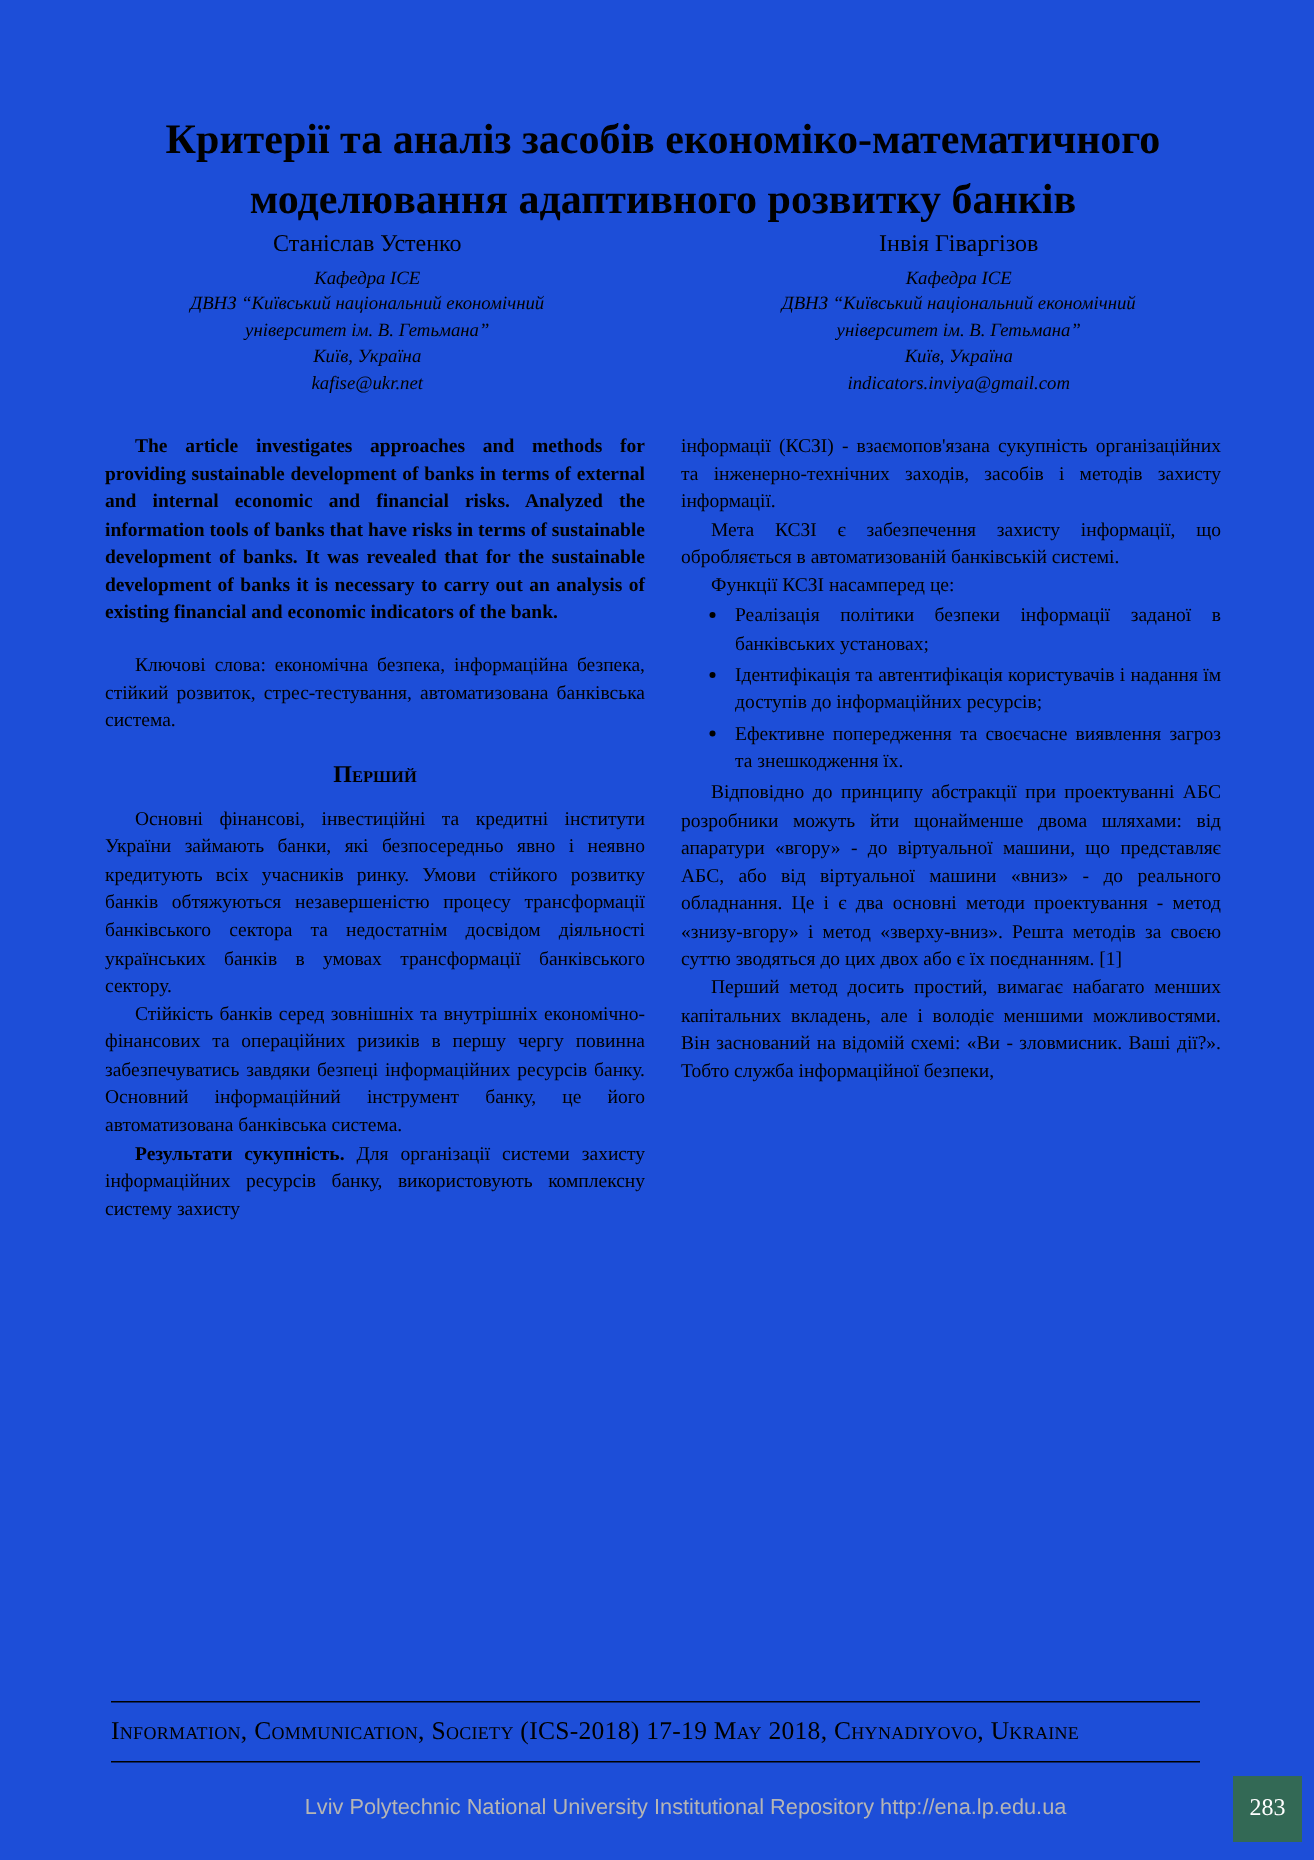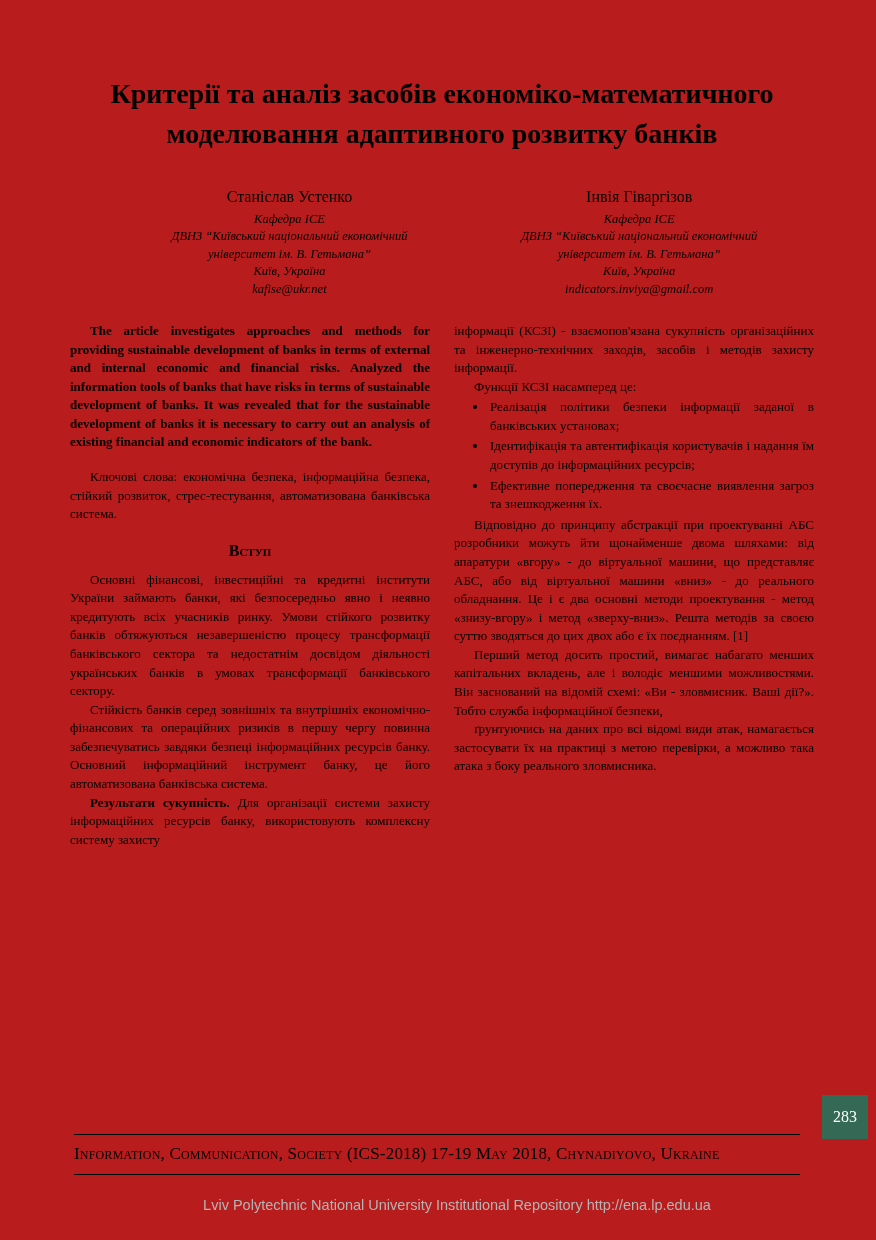--- a/index.html
+++ b/index.html
@@ -1,41 +1,40 @@
 <!DOCTYPE html>
 <html><head>
 <meta charset="utf-8">
 <style>
   html, body { margin: 0; padding: 0; background: #ffffff; }
   .page {
     position: relative;
     width: 876px;
     height: 1240px;
-    background: #b91c1c;
+    background: #1d4ed8;
     font-family: "Liberation Serif", serif;
     color: #000000;
     overflow: hidden;
   }
   .content {
     position: absolute;
     left: 70px;
     right: 62px;
     top: 74px;
   }
   .paper-title {
     text-align: center;
     font-size: 28px;
     font-weight: 700;
     line-height: 1.42;
     margin: 0 10px;
   }
   .authors-row {
     display: flex;
-    justify-content: flex-end;
-    margin-top: 34px;
+    justify-content: space-between;
   }
   .author-block {
     width: 47%;
     text-align: center;
   }
   .author-name {
     font-size: 16px;
     margin-bottom: 5px;
   }
   .author-meta {
@@ -92,21 +91,21 @@
     border-bottom: 1.5px solid #000;
     padding: 9px 0 10px 0;
     text-align: left;
     font-variant: small-caps;
     font-size: 17px;
     letter-spacing: 0.2px;
   }
   .page-number-box {
     position: absolute;
     right: 8px;
-    top: 1095px;
+    top: 1184px;
     width: 46px;
     height: 44px;
     background: #33695595;
     background-color: #336955;
     color: #ffffff;
     display: flex;
     align-items: center;
     justify-content: center;
     font-size: 16px;
   }
@@ -149,37 +148,37 @@
           <div>indicators.inviya@gmail.com</div>
         </div>
       </div>
     </div>
 
     <div class="columns">
 
       <div class="col">
         <p class="abstract">The article investigates approaches and methods for providing sustainable development of banks in terms of external and internal economic and financial risks. Analyzed the information tools of banks that have risks in terms of sustainable development of banks. It was revealed that for the sustainable development of banks it is necessary to carry out an analysis of existing financial and economic indicators of the bank.</p>
         <p class="keywords">Ключові слова: економічна безпека, інформаційна безпека, стійкий розвиток, стрес-тестування, автоматизована банківська система.</p>
-        <p class="section-heading">Вступ</p>
+        <p class="section-heading">Перший</p>
         <p class="para">Основні фінансові, інвестиційні та кредитні інститути України займають банки, які безпосередньо явно і неявно кредитують всіх учасників ринку. Умови стійкого розвитку банків обтяжуються незавершеністю процесу трансформації банківського сектора та недостатнім досвідом діяльності українських банків в умовах трансформації банківського сектору.</p>
         <p class="para">Стійкість банків серед зовнішніх та внутрішніх економічно-фінансових та операційних ризиків в першу чергу повинна забезпечуватись завдяки безпеці інформаційних ресурсів банку. Основний інформаційний інструмент банку, це його автоматизована банківська система.</p>
         <p class="para"><span class="lead-bold">Результати сукупність.</span><span> Для організації системи захисту інформаційних ресурсів банку, використовують комплексну систему захисту</span></p>
       </div>
 
       <div class="col">
         <p class="para no-indent">інформації (КСЗІ) - взаємопов'язана сукупність організаційних та інженерно-технічних заходів, засобів і методів захисту інформації.</p>
+        <p class="para">Мета КСЗІ є забезпечення захисту інформації, що обробляється в автоматизованій банківській системі.</p>
         <p class="para">Функції КСЗІ насамперед це:</p>
         <ul class="bullet-list">
           <li>Реалізація політики безпеки інформації заданої в банківських установах;</li>
           <li>Ідентифікація та автентифікація користувачів і надання їм доступів до інформаційних ресурсів;</li>
           <li>Ефективне попередження та своєчасне виявлення загроз та знешкодження їх.</li>
         </ul>
         <p class="para">Відповідно до принципу абстракції при проектуванні АБС розробники можуть йти щонайменше двома шляхами: від апаратури «вгору» - до віртуальної машини, що представляє АБС, або від віртуальної машини «вниз» - до реального обладнання. Це і є два основні методи проектування - метод «знизу-вгору» і метод «зверху-вниз». Решта методів за своєю суттю зводяться до цих двох або є їх поєднанням. [1]</p>
         <p class="para">Перший метод досить простий, вимагає набагато менших капітальних вкладень, але і володіє меншими можливостями. Він заснований на відомій схемі: «Ви - зловмисник. Ваші дії?». Тобто служба інформаційної безпеки,</p>
-        <p class="para">ґрунтуючись на даних про всі відомі види атак, намагається застосувати їх на практиці з метою перевірки, а можливо така атака з боку реального зловмисника.</p>
       </div>
 
     </div>
   </div>
 
   <div class="footer-band">Information, Communication, Society (ICS-2018) 17-19 May 2018, Chynadiyovo, Ukraine</div>
   <div class="page-number-box">283</div>
   <div class="repository-line">Lviv Polytechnic National University Institutional Repository http://ena.lp.edu.ua</div>
 </div>
 

